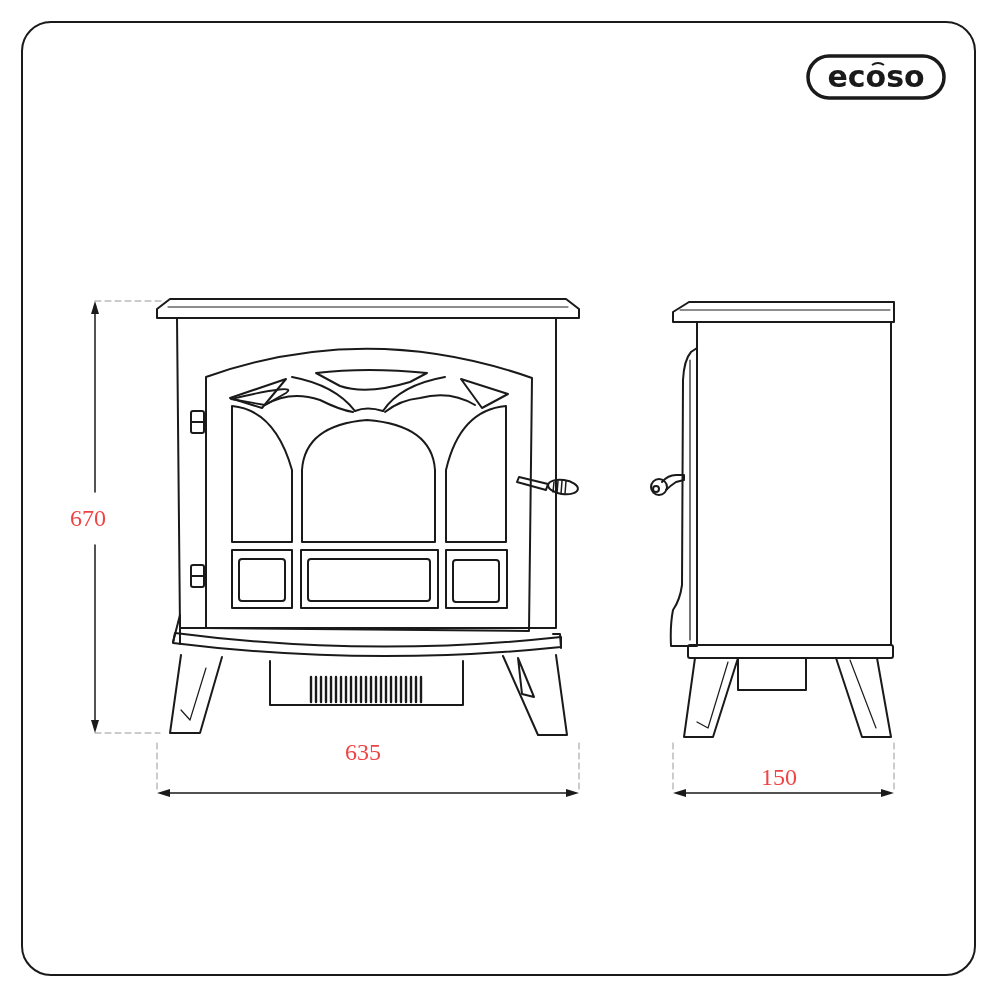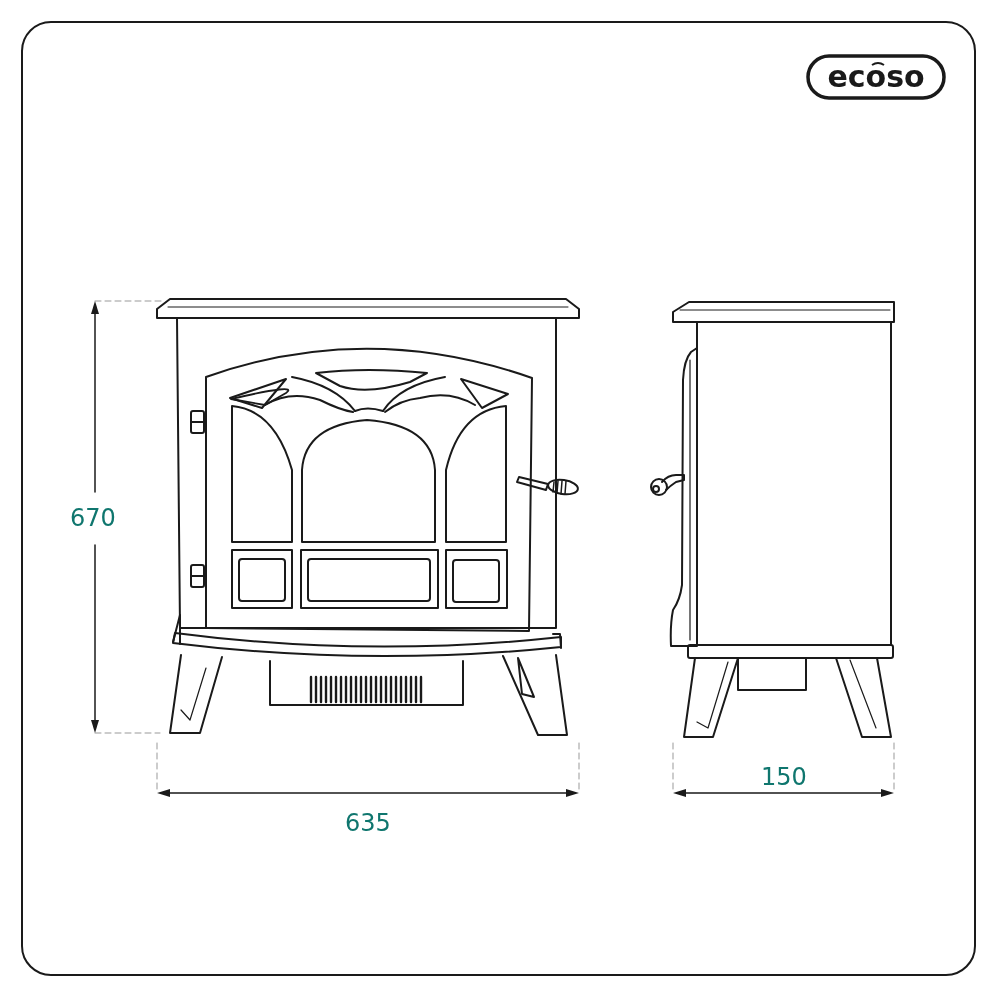--- a/index.html
+++ b/index.html
@@ -1,21 +1,21 @@
 <!DOCTYPE html>
 <html><head>
 <meta charset="utf-8">
 <style>
   html, body { margin: 0; padding: 0; background: #ffffff; }
   body { width: 1000px; height: 1000px; position: relative; overflow: hidden;
          font-family: "DejaVu Sans", sans-serif; }
   .frame { position: absolute; left: 21px; top: 21px; width: 955px; height: 955px;
            border: 2px solid #1a1a1a; border-radius: 30px; box-sizing: border-box; }
   .logo { position: absolute; left: 806px; top: 54px; width: 140px; height: 46px; }
-  .dim-label { position: absolute; font-size: 24px; color: #0f766e; line-height: 1; }
+  .dim-label { position: absolute; font-size: 24px; color: #ef4444; line-height: 1; font-family: Liberation Serif, serif; }
   svg.drawing { position: absolute; left: 0; top: 0; }
 </style>
 </head>
 <body>
 
 <div class="frame"></div>
 
 <div class="logo">
   <svg width="140" height="46" viewBox="0 0 140 46">
     <rect x="2" y="2" width="136" height="42" rx="21" ry="21" fill="none" stroke="#1a1a1a" stroke-width="3.5"></rect>
@@ -156,14 +156,14 @@
   <g>
     <line x1="673" y1="743" x2="673" y2="790" stroke="#999999" stroke-width="1" stroke-dasharray="6 4"></line>
     <line x1="894" y1="743" x2="894" y2="790" stroke="#999999" stroke-width="1" stroke-dasharray="6 4"></line>
     <line x1="677" y1="793" x2="890" y2="793" stroke-width="1.5"></line>
     <path d="M673 793 L686 789 L686 797 Z" fill="#1a1a1a" stroke="none"></path>
     <path d="M894 793 L881 789 L881 797 Z" fill="#1a1a1a" stroke="none"></path>
   </g>
 </svg>
 
 <div class="dim-label" style="left:70px; top:506px;">670</div>
-<div class="dim-label" style="left:345px; top:811px;">635</div>
+<div class="dim-label" style="left:345px; top:740px;">635</div>
 <div class="dim-label" style="left:761px; top:765px;">150</div>
 
 </body></html>

